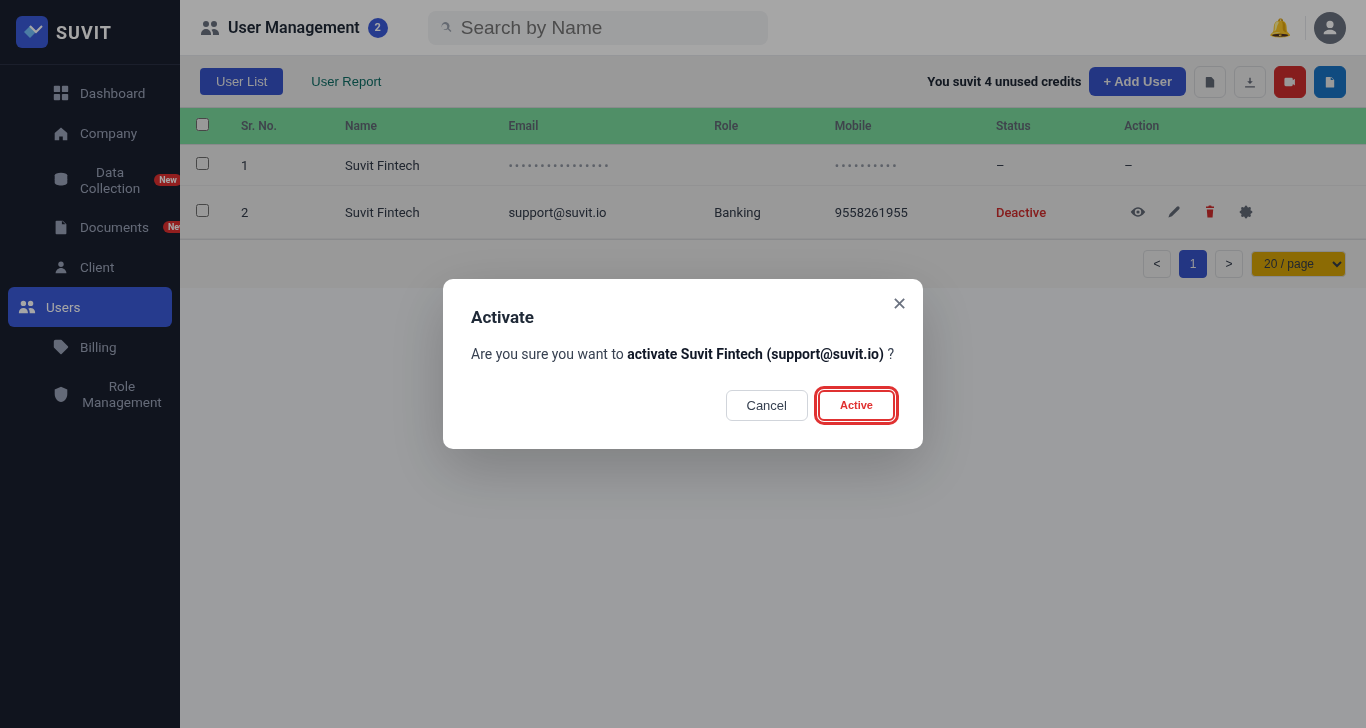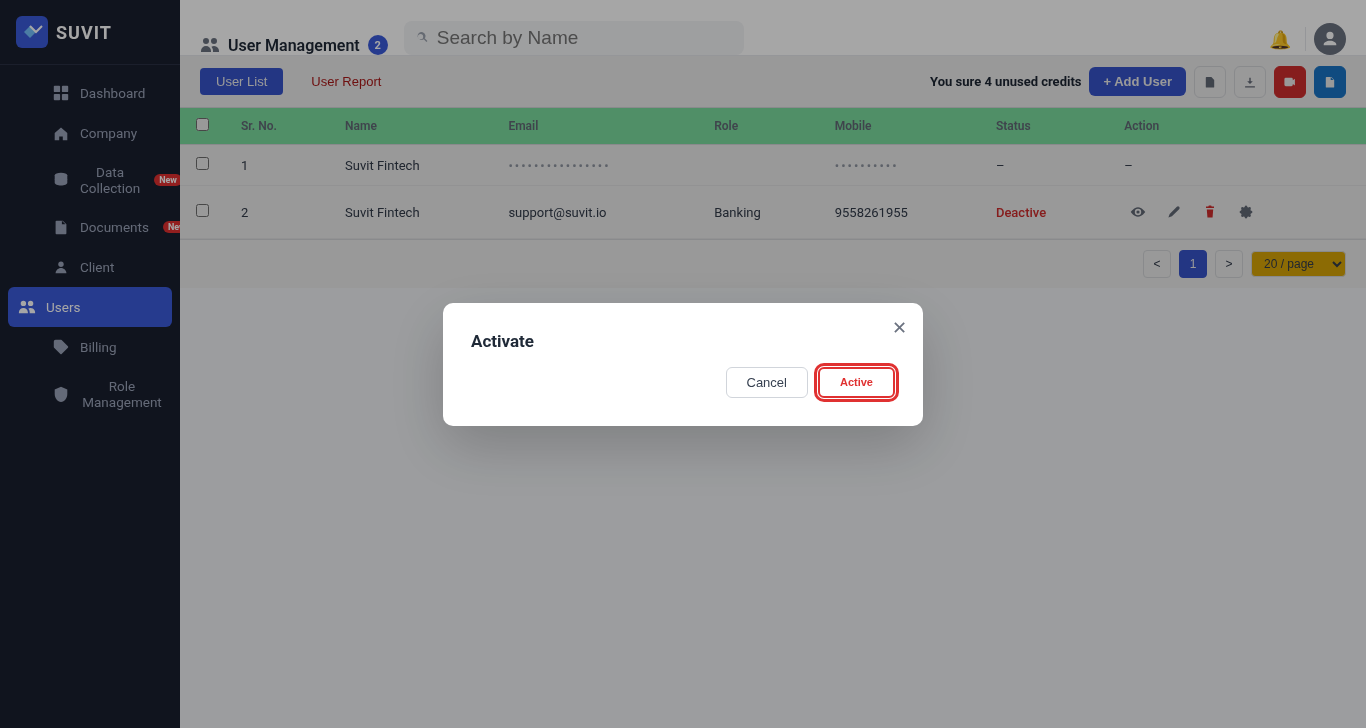--- a/index.html
+++ b/index.html
@@ -13,40 +13,40 @@
     .sidebar-nav { display: flex; flex-direction: column; padding: 8px 0; flex: 1; }
     .nav-item { display: flex; align-items: center; gap: 10px; padding: 11px 16px; cursor: pointer; color: #9aa3b8; font-size: 13.5px; position: relative; margin-left: 36px; }
     .nav-item.active { background: #3b5bdb; color: #fff; border-radius: 6px; margin: 0 8px; padding: 11px 10px; }
     .nav-item .nav-icon { width: 18px; height: 18px; flex-shrink: 0; }
     .nav-badge { background: #e03131; color: #fff; font-size: 9px; font-weight: 700; padding: 1px 5px; border-radius: 8px; margin-left: 4px; }
 
     
     .main { flex: 1; display: flex; flex-direction: column; overflow: hidden; }
 
     
-    .header { background: #fff; padding: 0 20px; height: 56px; display: flex; align-items: flex-end; gap: 8px; border-bottom: 1px solid #e5e7eb; }
+    .header { background: #fff; padding: 0 20px; height: 56px; display: flex; align-items: center; gap: 32px; border-bottom: 1px solid #e5e7eb; }
     .header-title-area { display: flex; align-items: center; gap: 8px; }
     .header-icon { color: #6b7280; }
     .header-title { font-size: 16px; font-weight: 600; color: #1f2937; }
     .header-badge { background: #3b5bdb; color: #fff; font-size: 11px; font-weight: 700; width: 20px; height: 20px; border-radius: 50%; display: flex; align-items: center; justify-content: center; }
     .search-box { flex: 1; max-width: 340px; display: flex; align-items: center; background: #f3f4f6; border-radius: 8px; padding: 6px 12px; gap: 8px; margin-left: 8px; }
     .search-input { border: none; background: transparent; outline: none; font-size: 19px; color: #1d4ed8; width: 100%; }
     .header-right { margin-left: auto; display: flex; align-items: center; gap: 8px; }
     .notif-icon { width: 32px; height: 32px; display: flex; align-items: center; justify-content: center; cursor: pointer; color: #6b7280; font-size: 18px; }
     .divider-v { width: 1px; height: 24px; background: #e5e7eb; }
     .avatar { width: 32px; height: 32px; border-radius: 50%; background: #6b7280; display: flex; align-items: center; justify-content: center; color: #fff; font-size: 12px; }
 
     
     .content { flex: 1; padding: 0; overflow: hidden; position: relative; }
 
     
     .table-toolbar { background: #fff; padding: 0 20px; height: 52px; display: flex; align-items: center; gap: 12px; border-bottom: 1px solid #e5e7eb; }
     .tab-btn { padding: 6px 16px; border-radius: 4px; border: none; cursor: pointer; font-size: 13px; font-weight: 500; }
     .tab-btn.active { background: #3b5bdb; color: #fff; }
-    .tab-btn.inactive { background: transparent; color: #b91c1c; }
+    .tab-btn.inactive { background: transparent; color: #0f766e; }
     .toolbar-right { margin-left: auto; display: flex; align-items: center; gap: 8px; }
     .credits-text { font-size: 13px; color: #374151; }
     .credits-text span { font-weight: 700; color: #1f2937; }
     .add-user-btn { background: #3b5bdb; color: #fff; border: none; border-radius: 6px; padding: 7px 14px; font-size: 13px; font-weight: 600; cursor: pointer; display: flex; align-items: center; gap: 6px; }
     .icon-btn { width: 32px; height: 32px; border: 1px solid #e5e7eb; border-radius: 6px; background: #fff; cursor: pointer; display: flex; align-items: center; justify-content: center; color: #6b7280; font-size: 14px; }
     .icon-btn.red { background: #e03131; border-color: #e03131; color: #fff; }
     .icon-btn.blue { background: #1c7ed6; border-color: #1c7ed6; color: #fff; }
 
     
     .table-wrapper { background: #fff; overflow: auto; }
@@ -179,21 +179,21 @@
     </div>
   </div>
 
   <div class="content content-dimmed">
 
     <div class="table-toolbar">
       <button class="tab-btn active">User List</button>
       <button class="tab-btn inactive">User Report</button>
       <div class="toolbar-right">
         <span class="credits-text">
-          <span>You sure</span>
+          <span>You suvit</span>
           <strong> <span>4</span> </strong>
           <span>unused credits</span>
         </span>
         <button class="add-user-btn">+ Add User</button>
         <button class="icon-btn">
           <svg width="14" height="14" viewBox="0 0 20 20" fill="currentColor">
               <path d="M4 3h8l4 4v10a1 1 0 01-1 1H5a1 1 0 01-1-1V4a1 1 0 011-1z"></path>
             </svg>
         </button>
         <button class="icon-btn">
@@ -293,18 +293,23 @@
         <option>100 / page</option>
       </select>
     </div>
   </div>
 </div>
 
 <div class="overlay">
   <div class="modal">
     <button class="modal-close">✕</button>
     <div class="modal-title">Activate</div>
+    <div class="modal-body">
+      <span>Are you sure you want to</span>
+      <strong>activate Suvit Fintech (support@suvit.io)</strong>
+      <span>?</span>
+    </div>
     <div class="modal-footer">
       <button class="cancel-btn">Cancel</button>
       <button class="active-btn">Active</button>
     </div>
   </div>
 </div>
 
 </body></html>

